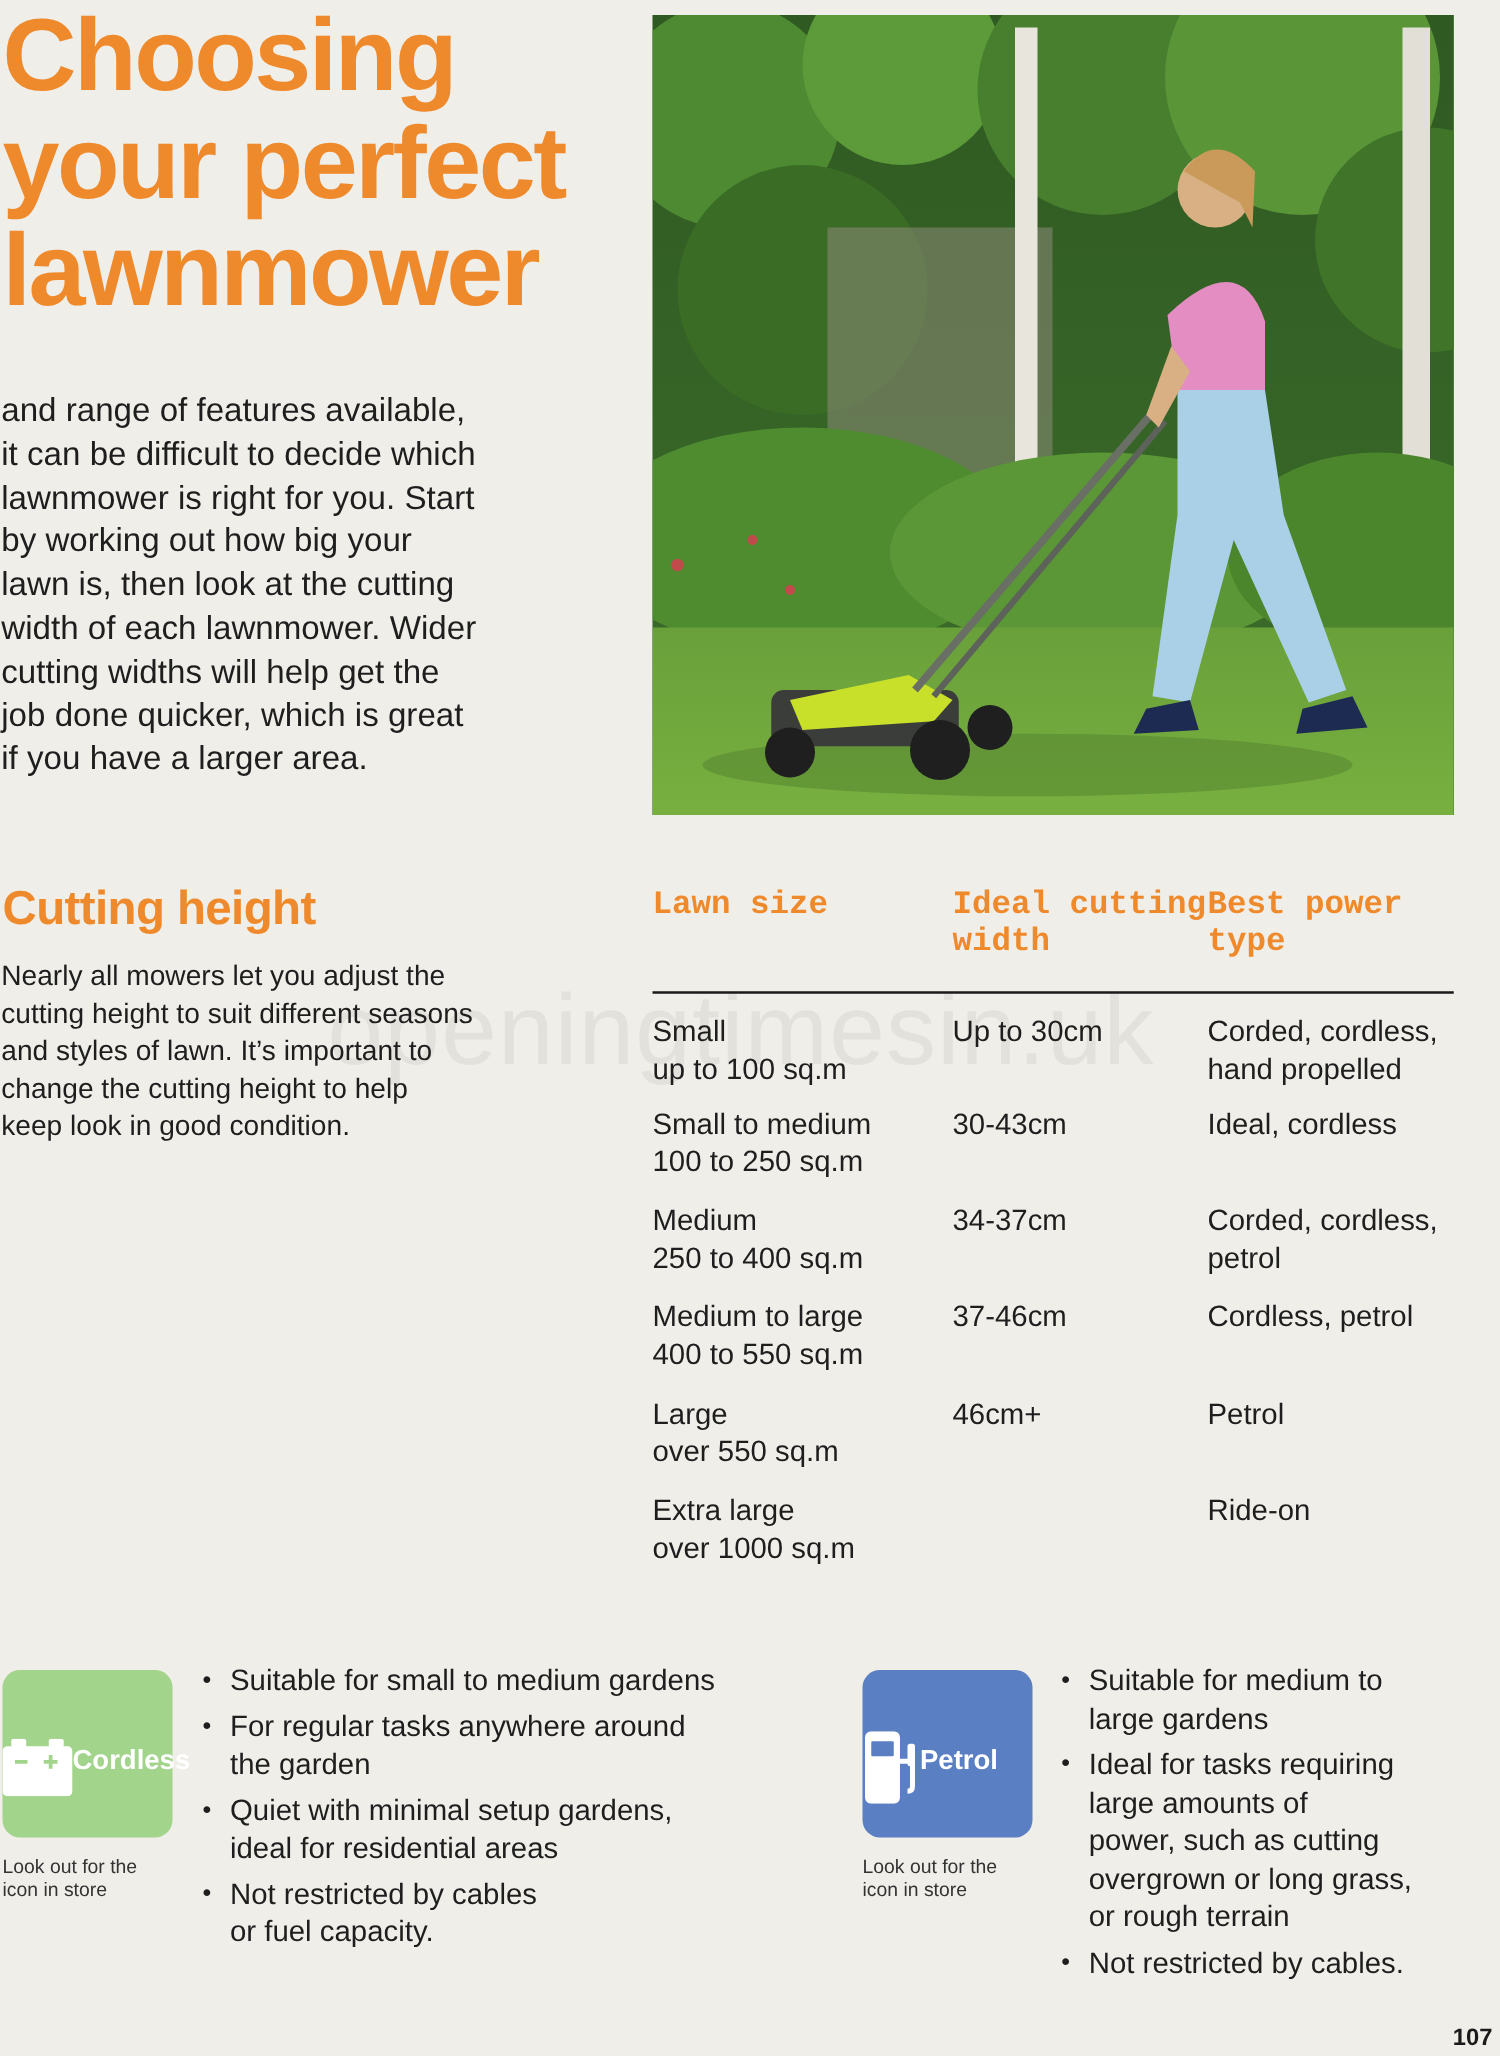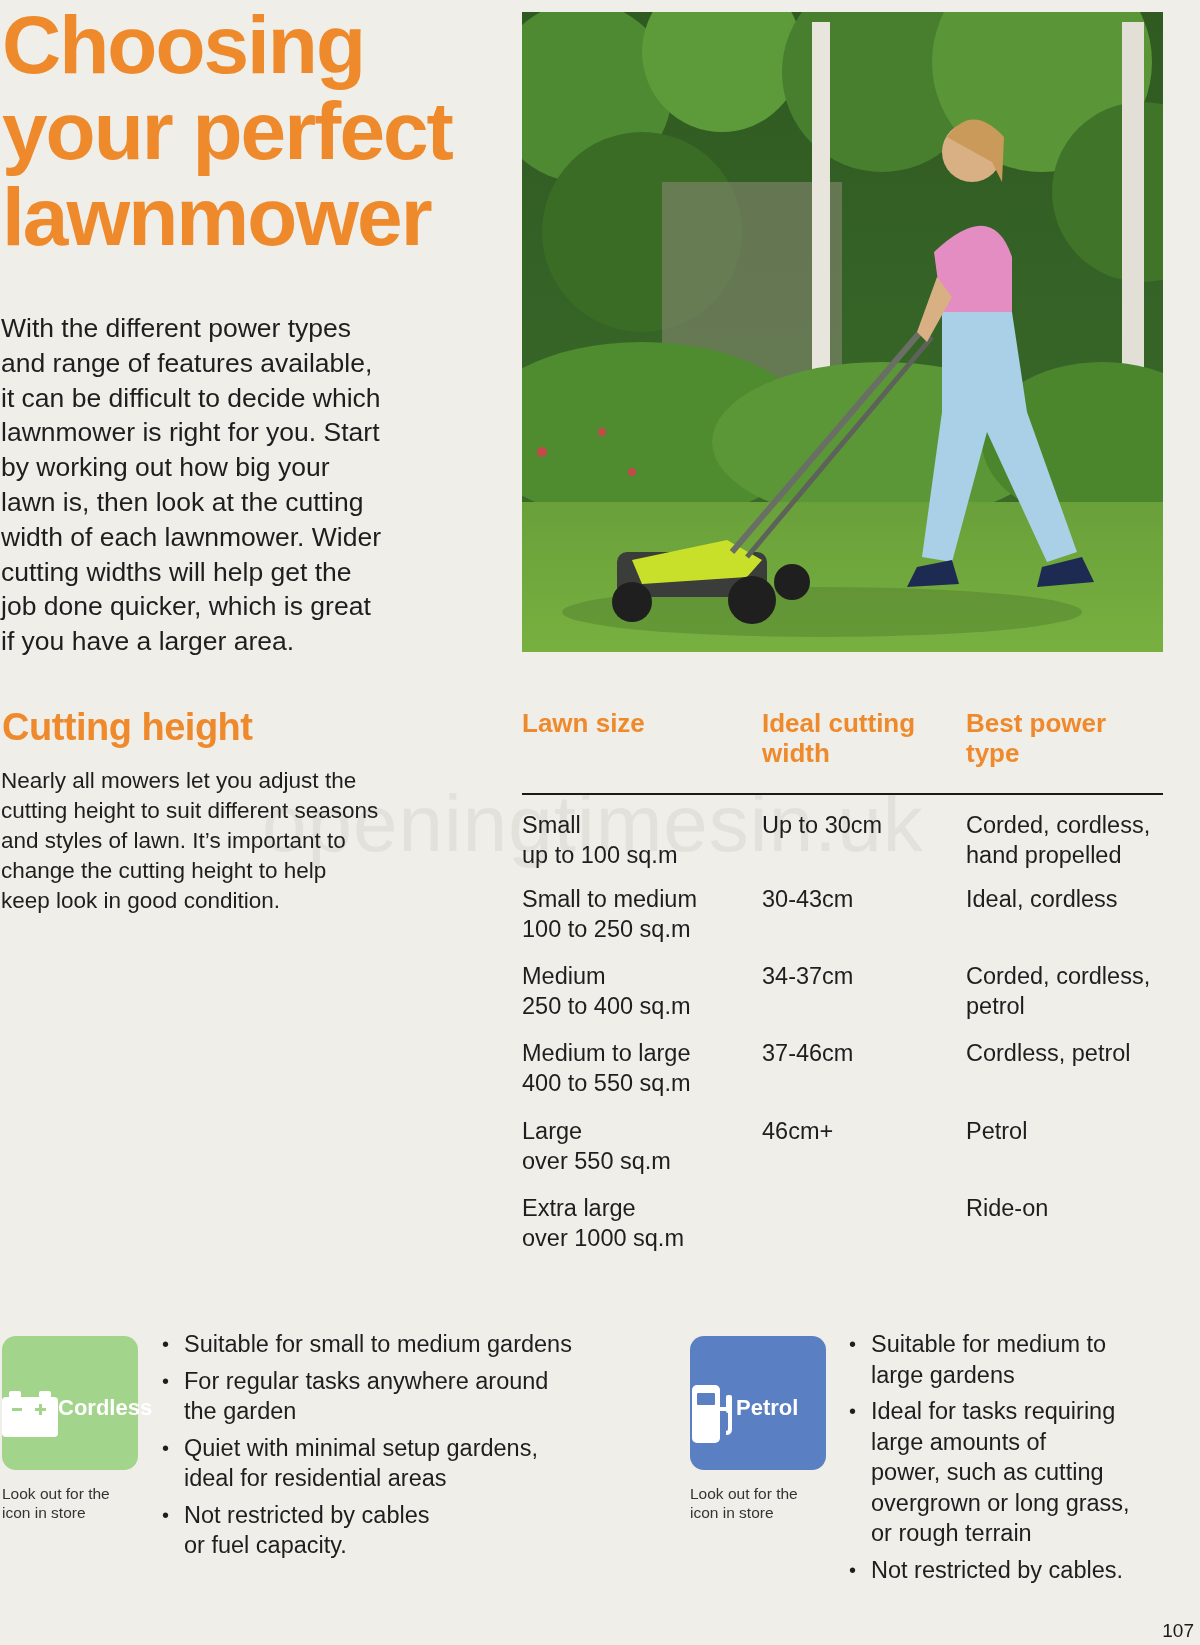--- a/index.html
+++ b/index.html
@@ -34,21 +34,21 @@
     left: 2px; top: 706px; font-size: 38px; font-weight: bold; color: #ef8a2c;
     letter-spacing: -0.5px;
   }
   .cut-body {
     left: 1px; top: 766px; width: 460px;
     font-size: 22.5px; line-height: 30px; color: #1e1e1e;
   }
   .cut-body span { display: block; white-space: nowrap; }
 
   .table { left: 522px; top: 708px; width: 641px; }
-  .thead { position: relative; height: 85px; border-bottom: 2.5px solid #1a1a1a; }
+  .thead { position: relative; height: 85px; border-bottom: 2.5px solid #1a1a1a; font-family: Liberation Mono, monospace; }
   .th {
     position: absolute; top: 0; color: #ef8a2c; font-weight: bold;
     font-size: 26px; line-height: 30px;
   }
   .th span { display: block; }
   .trow { position: relative; }
   .td { position: absolute; top: 0; font-size: 23.5px; line-height: 30px; color: #1e1e1e; }
   .td span { display: block; white-space: nowrap; }
   .c1 { left: 0; } .c2 { left: 240px; } .c3 { left: 444px; }
 
@@ -64,33 +64,32 @@
 
   .bullets { font-size: 23.5px; line-height: 30.5px; color: #1e1e1e; margin: 0; padding: 0; list-style: none; }
   .bullets li { position: relative; padding-left: 22px; margin-bottom: 6px; }
   .bullets li::before { content: "•"; position: absolute; left: 0; top: 0; font-size: 20px; }
   .bullets li span { display: block; white-space: nowrap; }
 
   .watermark {
     left: 262px; top: 778px; font-size: 80px; color: rgba(160,160,160,0.16);
     letter-spacing: 1px; pointer-events: none; white-space: nowrap;
   }
-  .pagenum { right: 6px; top: 1620px; font-size: 19px; font-weight: normal; color: #1a1a1a; }
+  .pagenum { right: 6px; top: 1620px; font-size: 19px; font-weight: bold; color: #1a1a1a; }
 </style>
 </head>
 <body>
 
 <div class="abs title">
   <span>Choosing</span>
   <span>your perfect</span>
   <span>lawnmower</span>
 </div>
 
 <div class="abs intro">
-  <span>With the different power types</span>
   <span>and range of features available,</span>
   <span>it can be difficult to decide which</span>
   <span>lawnmower is right for you. Start</span>
   <span>by working out how big your</span>
   <span>lawn is, then look at the cutting</span>
   <span>width of each lawnmower. Wider</span>
   <span>cutting widths will help get the</span>
   <span>job done quicker, which is great</span>
   <span>if you have a larger area.</span>
 </div>

